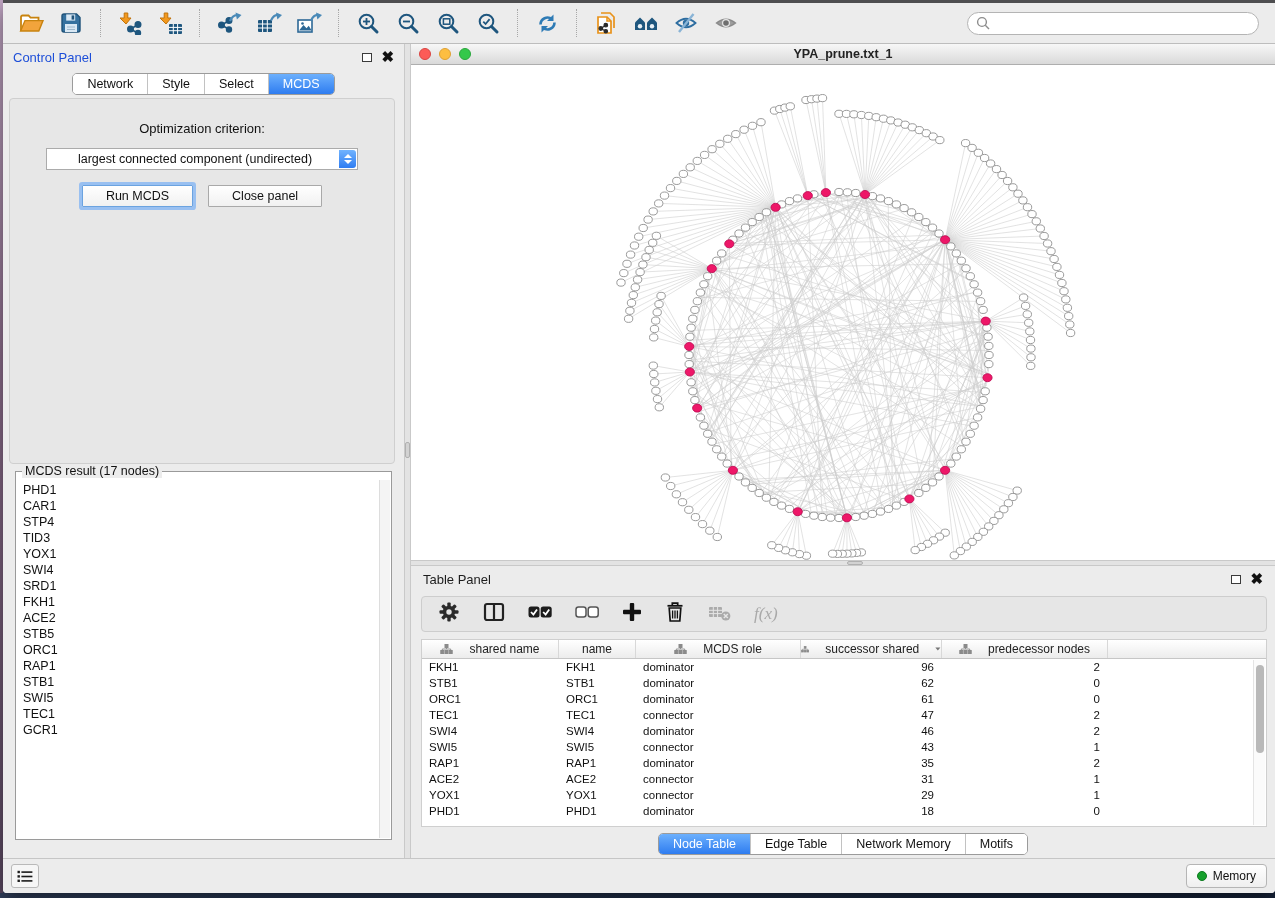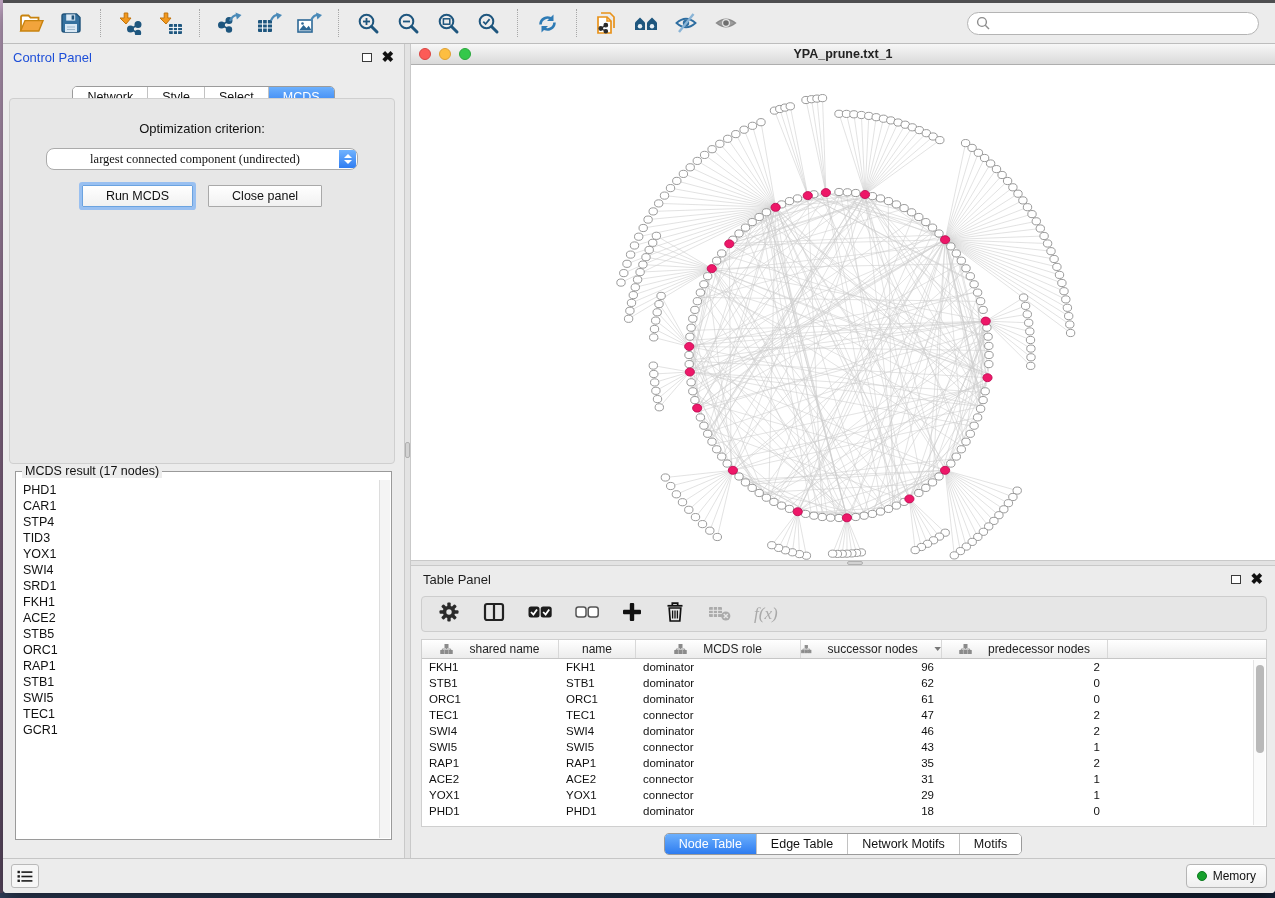--- a/index.html
+++ b/index.html
@@ -28,30 +28,30 @@
   
   .main { position:absolute; top:44px; left:0; right:0; height:814px; }
 
   
   .control-panel { position:absolute; left:0; top:0; width:401px; height:814px; background:#ececec; }
   .cp-header { height:26px; display:flex; align-items:center; padding:0 10px; }
   .cp-title { font-size:13px; color:#1d4ed8; }
   .panel-btns { margin-left:auto; display:flex; align-items:center; gap:9px; }
   .float-glyph { width:10px; height:9px; border:1.6px solid #3a3a3a; display:inline-block; background:#fdfdfd; }
   .close-glyph { font-size:15px; font-weight:bold; color:#111; line-height:10px; }
-  .cp-tabs-row { text-align:center; margin-top:16px; }
+  .cp-tabs-row { text-align:center; margin-top:3px; }
   .seg { display:inline-flex; border:1px solid #9b9b9b; border-radius:5px; background:#fff; overflow:hidden; }
   .seg .tab { padding:3px 14px; font-size:12.5px; color:#111; border-left:1px solid #c2c2c2; cursor:default; background:#fff; }
   .seg .tab:first-child { border-left:none; }
   .seg .tab.active { background:linear-gradient(#6cb0fd,#2e7cf0); color:#fff; }
   .cp-box { position:absolute; left:6px; right:9px; top:54px; height:366px;
     background:#e7e7e7; border:1px solid #cfcfcf; border-radius:4px; text-align:center; }
   .opt-label { margin-top:22px; font-size:13px; color:#111; }
   .select { width:312px; height:22px; margin:12px auto 0; background:#fff; border:1px solid #ababab;
-    border-radius:8px; display:flex; align-items:center; position:relative;font-family:Liberation Serif, serif; }
+    border-radius:0; display:flex; align-items:center; position:relative; }
   .select-text { flex:1; font-size:12.5px; text-align:center; padding-right:14px; color:#111; white-space:nowrap; }
   .select-stepper { position:absolute; right:1px; top:1px; bottom:1px; width:17px; border-radius:0 3px 3px 0;
     background:linear-gradient(#71b3fe,#2f7df2); display:flex; flex-direction:column; align-items:center; justify-content:center; gap:2px; }
   .select-stepper i { display:block; width:0; height:0; border-left:4px solid transparent; border-right:4px solid transparent; }
   .select-stepper i.up { border-bottom:4.5px solid #fff; }
   .select-stepper i.down { border-top:4.5px solid #fff; }
   .btn-row { margin-top:15px; display:flex; justify-content:center; gap:15px; }
   .btn { font-family:"Liberation Sans",sans-serif; font-size:12.5px; padding:3px 23px;
     background:linear-gradient(#ffffff,#f1f1f1); border:1px solid #a9a9a9; border-radius:1px; color:#111; }
   .btn.focus { box-shadow:0 0 0 3px rgba(90,160,250,.55); border-color:#6ba3e0; }
@@ -1148,21 +1148,21 @@
             <div class="t-hcell" style="width: 141px;">
               <svg width="13" height="11" viewBox="0 0 13 11">
                 <g fill="#8a8a8a" stroke="#8a8a8a">
                   <rect x="5" y="0.5" width="3" height="3"></rect>
                   <rect x="0.8" y="6.5" width="3" height="3"></rect>
                   <rect x="5" y="6.5" width="3" height="3"></rect>
                   <rect x="9.2" y="6.5" width="3" height="3"></rect>
                   <path d="M6.5 3.5 v1.5 M2.3 6.5 v-1.5 h8.4 v1.5" fill="none" stroke-width="0.9"></path>
                 </g>
               </svg>
-              <span class="lbl">successor nodes</span>
+              <span class="lbl">successor shared</span>
               <svg width="9" height="6" viewBox="0 0 9 6">
                 <path d="M0.5 0.5 h8 l-4 5z" fill="#777"></path>
               </svg>
             </div>
             <div class="t-hcell" style="width: 166px;">
               <svg width="13" height="11" viewBox="0 0 13 11">
                 <g fill="#8a8a8a" stroke="#8a8a8a">
                   <rect x="5" y="0.5" width="3" height="3"></rect>
                   <rect x="0.8" y="6.5" width="3" height="3"></rect>
                   <rect x="5" y="6.5" width="3" height="3"></rect>
@@ -1247,21 +1247,21 @@
             </div>
           </div>
         <div class="t-scroll">
             <span class="thumb"></span>
           </div>
       </div>
       <div class="tp-tabs">
         <span class="seg" id="tp-tabs">
             <span class="tab active">Node Table</span>
             <span class="tab">Edge Table</span>
-            <span class="tab">Network Motifs</span>
+            <span class="tab">Network Memory</span>
             <span class="tab">Motifs</span>
           </span>
       </div>
     </div>
   </div>
 
   <div class="status-bar">
     <button class="list-btn">
       <svg width="16" height="13" viewBox="0 0 16 13">
         <g fill="#1c1c1c">

